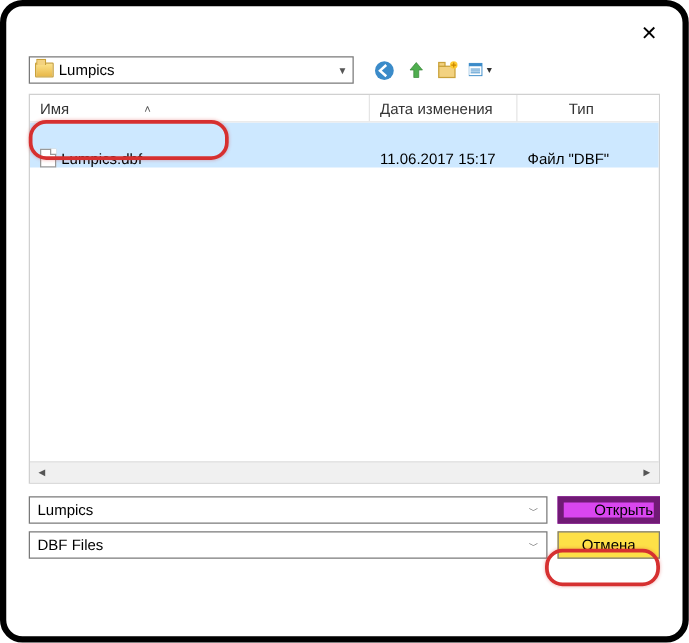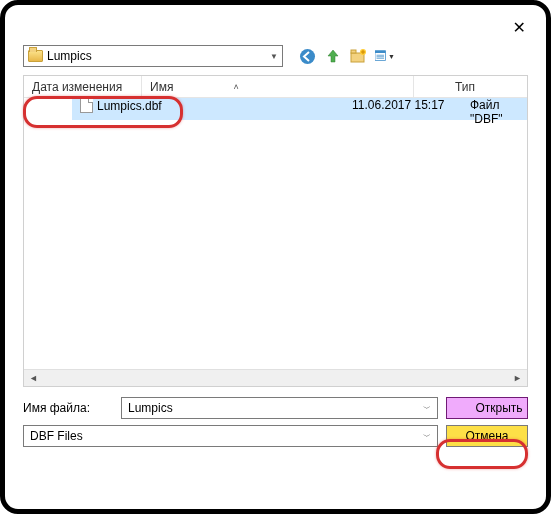--- a/index.html
+++ b/index.html
@@ -20,40 +20,40 @@
 .nav-view { color: #2a7ab0; display: flex; align-items: center; gap: 1px; }
 .views-dd { font-size: 7px; color: #333; }
 .list-area { margin: 2px 10px 0 10px; border: 1px solid #d0d0d0; height: 312px; background: #fff; display: flex; flex-direction: column; }
 .list-header { display: flex; height: 22px; border-bottom: 1px solid #e5e5e5; background: #fff; }
 .col { display: flex; align-items: center; padding: 0 8px; border-right: 1px solid #e5e5e5; color: #333; }
 .col.name { width: 272px; gap: 60px; }
 .col.date { width: 118px; }
 .col.type { flex: 1; border-right: none; margin-left: 33px; }
 .sort-arrow { font-size: 9px; color: #555; }
 .list-body { flex: 1; overflow: hidden; position: relative; }
-.row { display: flex; height: 22px; align-items: flex-start; margin-left: 48px; }
+.row { display: flex; height: 36px; align-items: flex-end; }
 .row.selected { background: #cde8ff; }
 .cell { padding: 0 8px; display: flex; align-items: center; gap: 4px; }
 .cell.name { width: 272px; }
 .cell.date { width: 118px; }
 .cell.type { flex: 1; }
 .file-icon { width: 13px; height: 15px; background: #fff; border: 1px solid #999; position: relative; }
 .file-icon::after { content:""; position:absolute; top:-1px; right:-1px; width:4px; height:4px; background:#fff; border-left:1px solid #999; border-bottom:1px solid #999; }
 .highlight { position: absolute; border: 3px solid #d63030; border-radius: 14px; box-shadow: 0 0 3px rgba(214,48,48,.4); pointer-events: none; }
 .hl-file { top: 83px; left: 10px; width: 160px; height: 32px; }
 .hl-open { bottom: 32px; right: 10px; width: 92px; height: 30px; }
 .scrollbar-h { height: 17px; background: #f0f0f0; border-top: 1px solid #e0e0e0; display: flex; align-items: center; justify-content: space-between; padding: 0 2px; }
 .sb-btn { width: 15px; height: 13px; display: flex; align-items: center; justify-content: center; font-size: 9px; color: #555; }
 .bottom { padding: 10px 10px 0 10px; display: flex; flex-direction: column; gap: 6px; }
 .brow { display: flex; align-items: center; gap: 8px; }
 .blabel { width: 90px; color: #000; }
 .combo { flex: 1; height: 22px; border: 1px solid #7a7a7a; background: #fff; display: flex; align-items: center; padding: 0 6px; }
 .combo .dropdown-arrow { margin-left: auto; }
 .btn { width: 82px; height: 22px; border: 1px solid #7a7a7a; background: #fde047; display: flex; align-items: center; justify-content: center; cursor: pointer; }
-.btn.primary { border: 1px solid #701a75; background: #f0abfc; padding-left: 24px; }
+.btn.primary { border: 5px solid #701a75; background: #d946ef; padding-left: 24px; }
 svg { display: block; }
 </style>
 </head>
 <body>
 
 <div class="dialog">
   <div class="titlebar">
     <span class="close-x">✕</span>
   </div>
 
@@ -91,26 +91,26 @@
             <line x1="2" y1="8" x2="12" y2="8" stroke="#3b8bc9"></line>
             <line x1="2" y1="10" x2="12" y2="10" stroke="#3b8bc9"></line>
           </svg>
         <span class="views-dd">▼</span>
       </span>
     </div>
   </div>
 
   <div class="list-area">
     <div class="list-header">
-      <div class="col date">
-        <span>Дата изменения</span>
-      </div>
       <div class="col name">
         <span>Имя</span>
         <span class="sort-arrow">˄</span>
+      </div>
+      <div class="col date">
+        <span>Дата изменения</span>
       </div>
       <div class="col type">
         <span>Тип</span>
       </div>
     </div>
     <div class="list-body">
       <div class="row selected">
         <div class="cell name">
           <span class="file-icon"></span>
           <span>Lumpics.dbf</span>
@@ -124,21 +124,20 @@
       </div>
     </div>
     <div class="scrollbar-h">
       <span class="sb-btn">◄</span>
       <span class="sb-btn">►</span>
     </div>
   </div>
 
   <div class="bottom">
     <div class="brow">
-      <span class="blabel">Имя файла:</span>
       <div class="combo">
         <span>Lumpics</span>
         <span class="dropdown-arrow">﹀</span>
       </div>
       <div class="btn primary">
         <span>Открыть</span>
       </div>
     </div>
     <div class="brow">
       <div class="combo">

